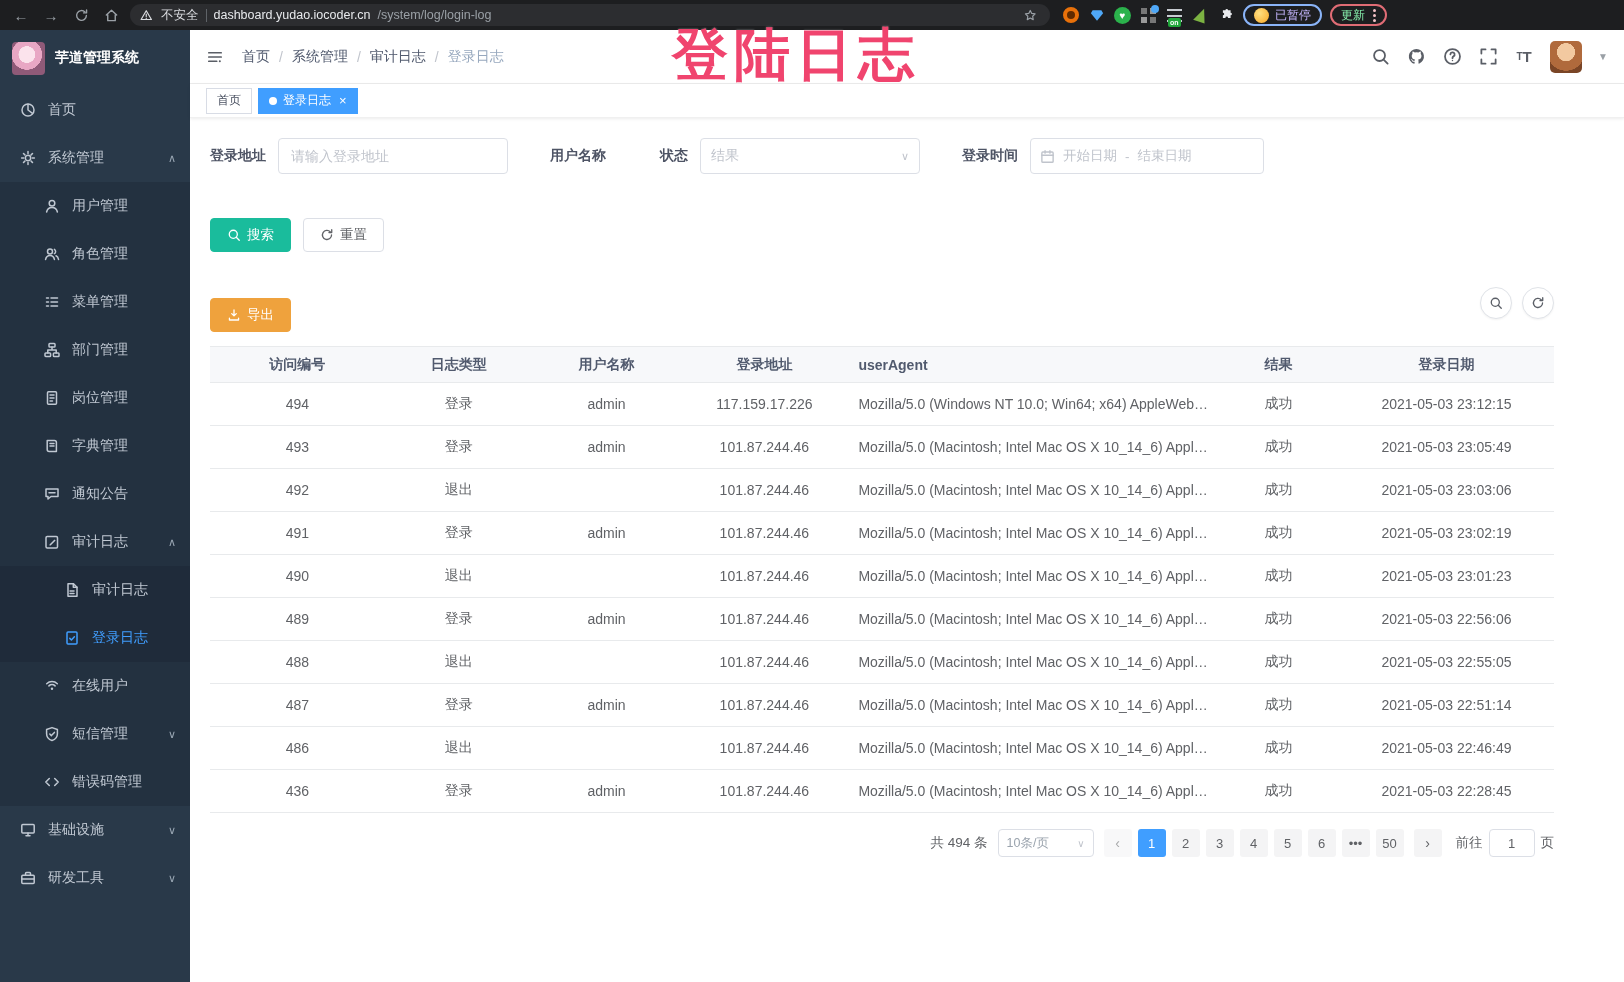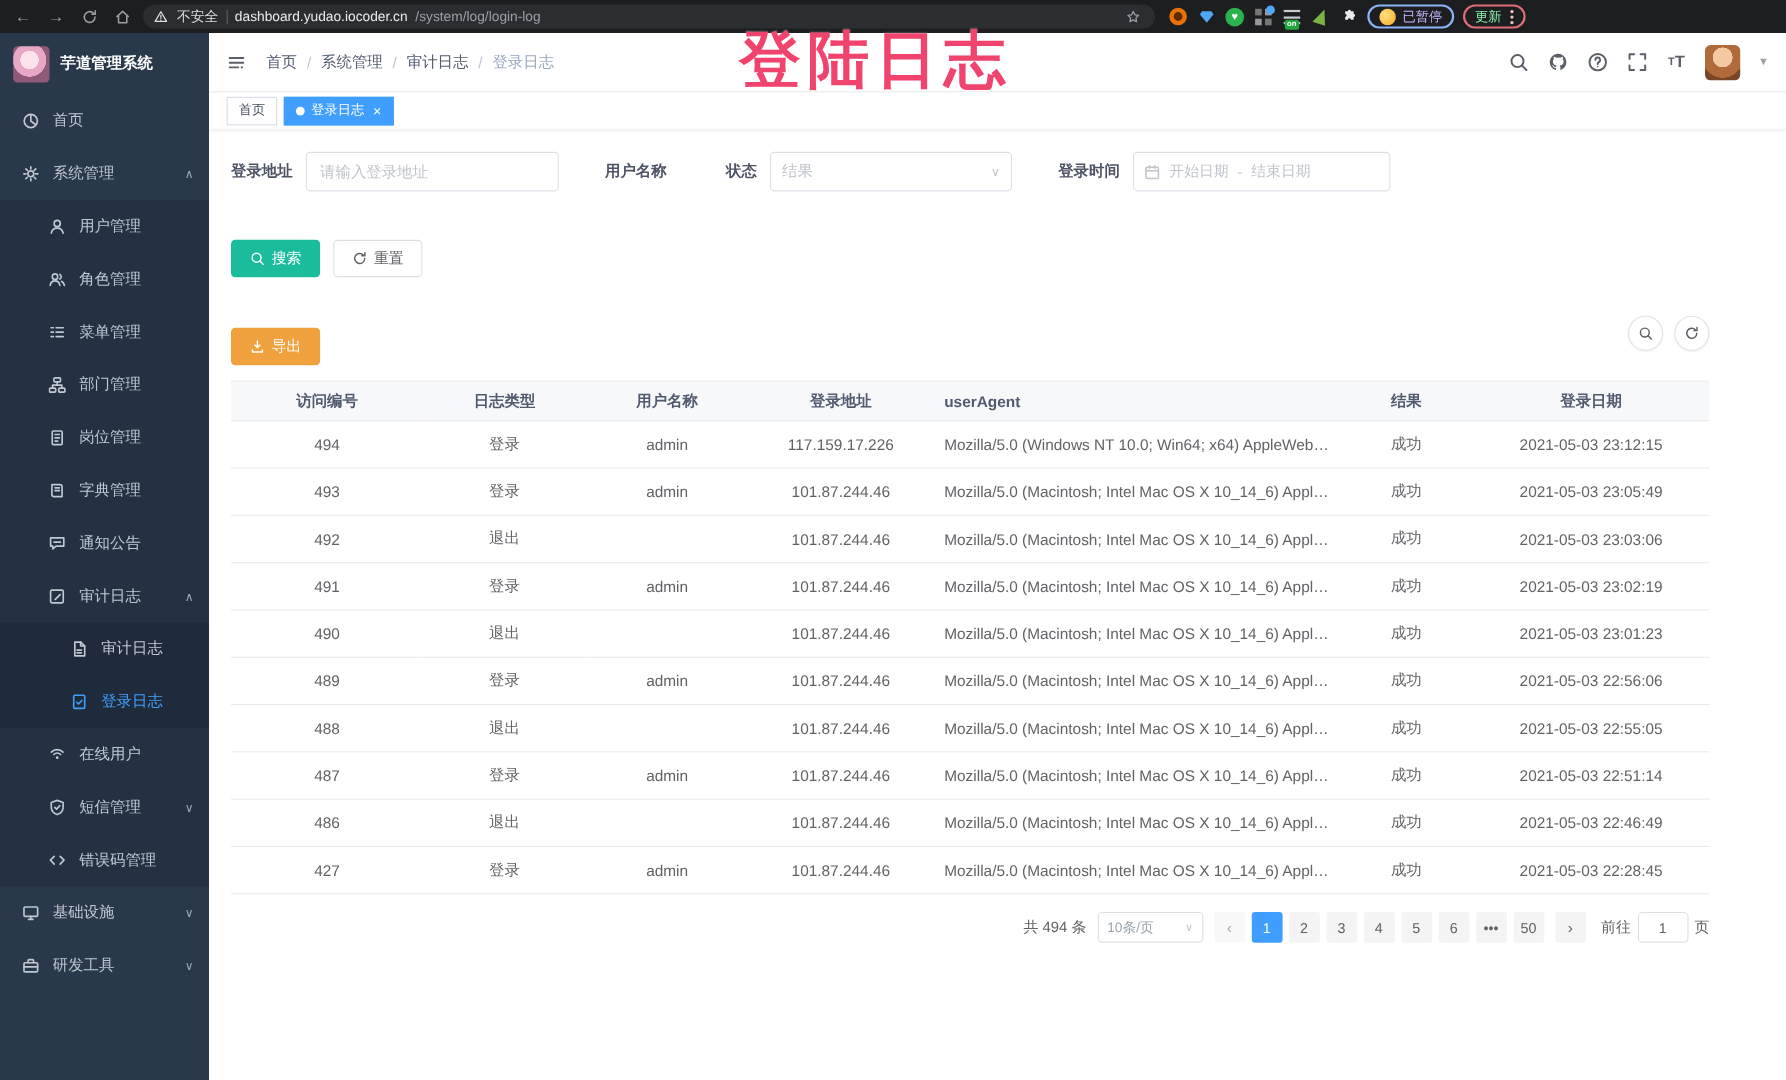--- a/index.html
+++ b/index.html
@@ -600,21 +600,21 @@
               <tr>
                 <td>486</td>
                 <td>退出</td>
                 <td></td>
                 <td>101.87.244.46</td>
                 <td class="ua">Mozilla/5.0 (Macintosh; Intel Mac OS X 10_14_6) AppleWe...</td>
                 <td>成功</td>
                 <td>2021-05-03 22:46:49</td>
               </tr>
               <tr>
-                <td>427</td>
+                <td>436</td>
                 <td>登录</td>
                 <td>admin</td>
                 <td>101.87.244.46</td>
                 <td class="ua">Mozilla/5.0 (Macintosh; Intel Mac OS X 10_14_6) AppleWe...</td>
                 <td>成功</td>
                 <td>2021-05-03 22:28:45</td>
               </tr>
             </tbody>
         </table>
       </div>

